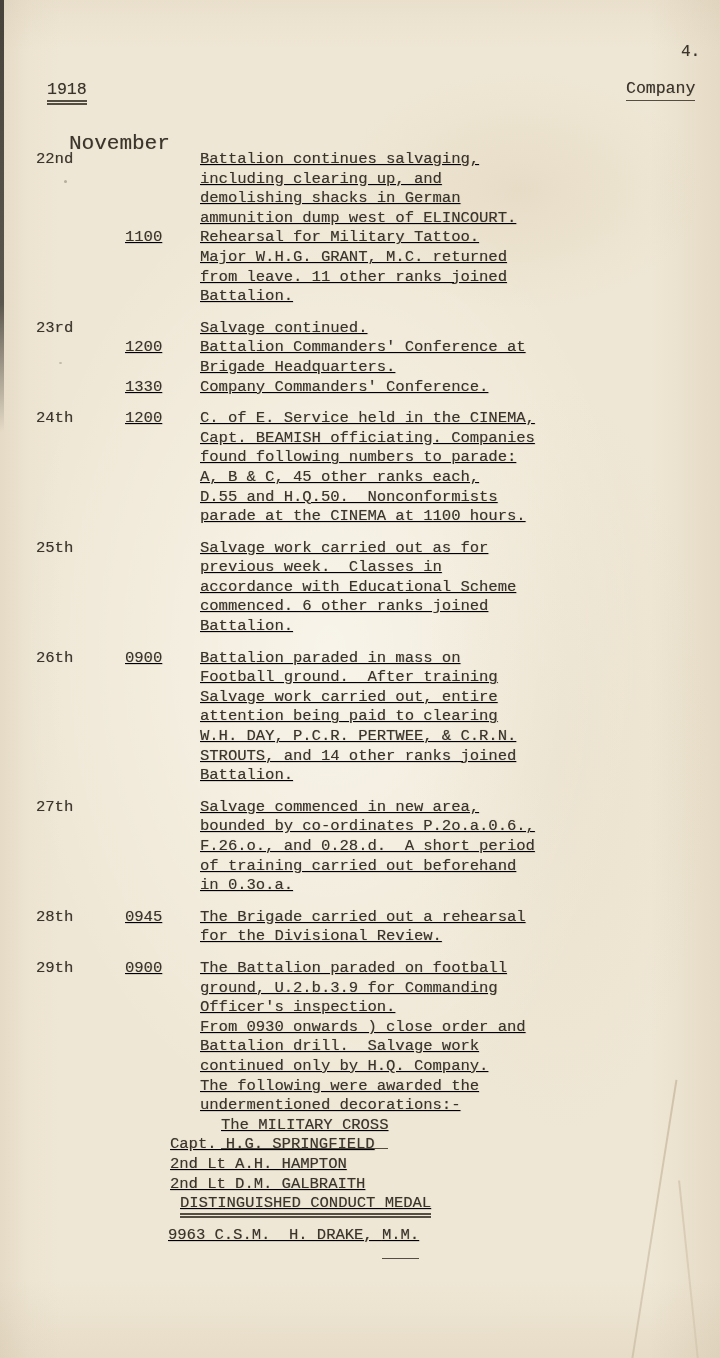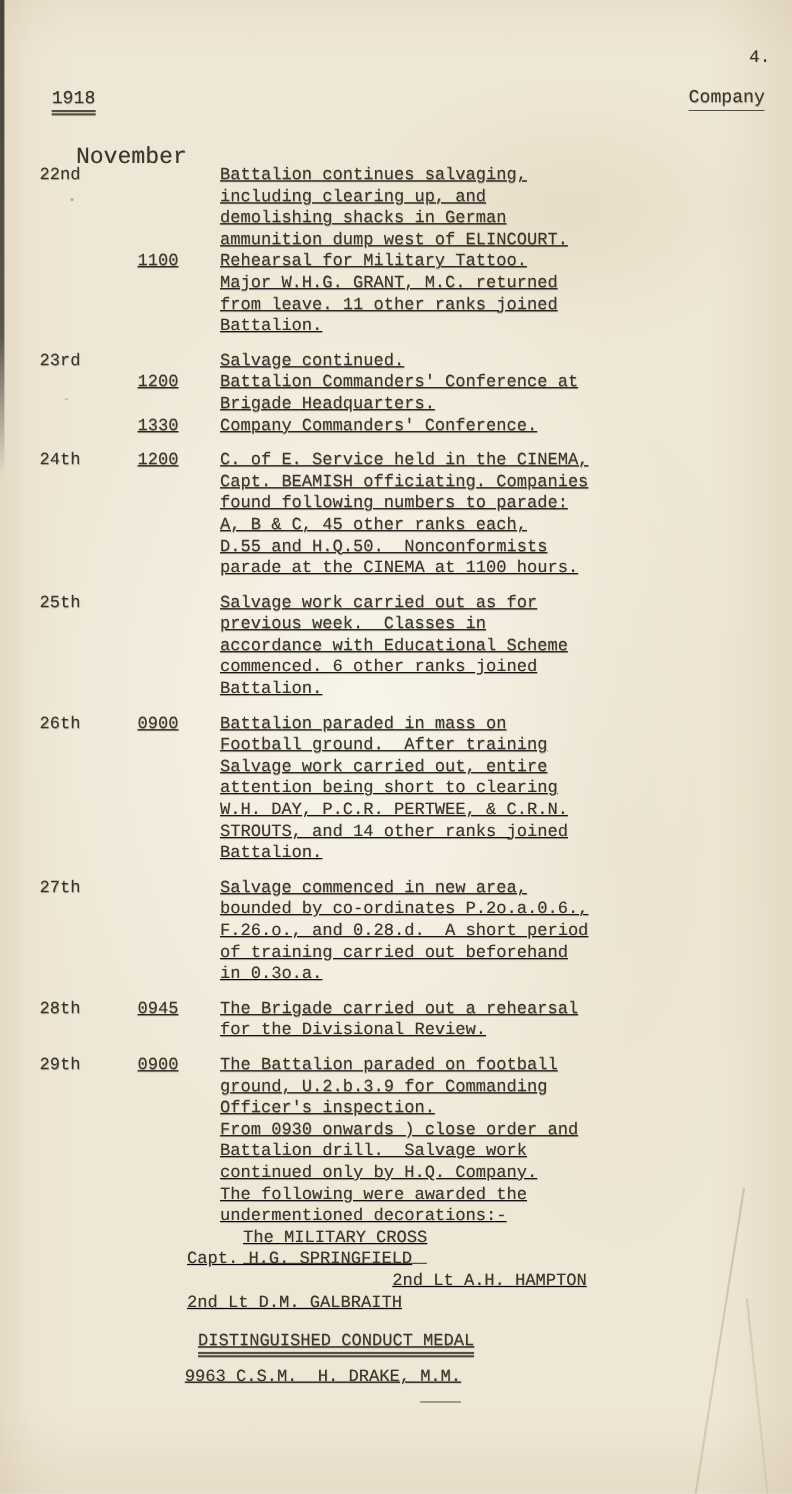--- a/index.html
+++ b/index.html
@@ -148,21 +148,21 @@
       </div>
       <div class="entry">
         <div class="day ink">26th</div>
         <div class="items">
           <div class="item">
             <div class="time ink">0900</div>
             <div class="lines">
               <div class="line ink"><span>Battalion paraded in mass on</span></div>
               <div class="line ink"><span>Football ground.  After training</span></div>
               <div class="line ink"><span>Salvage work carried out, entire</span></div>
-              <div class="line ink"><span>attention being short to clearing</span></div>
+              <div class="line ink"><span>attention being paid to clearing</span></div>
               <div class="line ink"><span>W.H. DAY, P.C.R. PERTWEE, &amp; C.R.N.</span></div>
               <div class="line ink"><span>STROUTS, and 14 other ranks joined</span></div>
               <div class="line ink"><span>Battalion.</span></div>
             </div>
           </div>
         </div>
       </div>
       <div class="entry">
         <div class="day ink">27th</div>
         <div class="items">
@@ -199,22 +199,22 @@
               <div class="line ink"><span>The Battalion paraded on football</span></div>
               <div class="line ink"><span>ground, U.2.b.3.9 for Commanding</span></div>
               <div class="line ink"><span>Officer's inspection.</span></div>
               <div class="line ink"><span>From 0930 onwards ) close order and</span></div>
               <div class="line ink"><span>Battalion drill.  Salvage work</span></div>
               <div class="line ink"><span>continued only by H.Q. Company.</span></div>
               <div class="line ink"><span>The following were awarded the</span></div>
               <div class="line ink"><span>undermentioned decorations:-</span></div>
               <div class="line ink" style="margin-left: 21px;"><span class="u">The MILITARY CROSS</span></div>
               <div class="line ink" style="margin-left: -30px;"><span>Capt. H.G. SPRINGFIELD</span></div>
-              <div class="line ink" style="margin-left: -30px; text-align: center;"><span>2nd Lt A.H. HAMPTON</span></div>
+              <div class="line ink" style="margin-left: -30px;"><span>2nd Lt A.H. HAMPTON</span></div>
               <div class="line ink" style="margin-left: -30px;"><span>2nd Lt D.M. GALBRAITH</span></div>
-              <div class="line ink" style="margin-top: 16px; margin-left: -20px;"><span class="u2">DISTINGUISHED CONDUCT MEDAL</span></div>
+              <div class="line ink" style="margin-left: -20px;"><span class="u2">DISTINGUISHED CONDUCT MEDAL</span></div>
               <div class="line ink" style="margin-top: 12px; margin-left: -32px;"><span>9963 C.S.M.  H. DRAKE, </span><span class="u">M.M.</span></div>
             </div>
           </div>
         </div>
       </div>
     </div>
 </div>
 
 </body></html>

